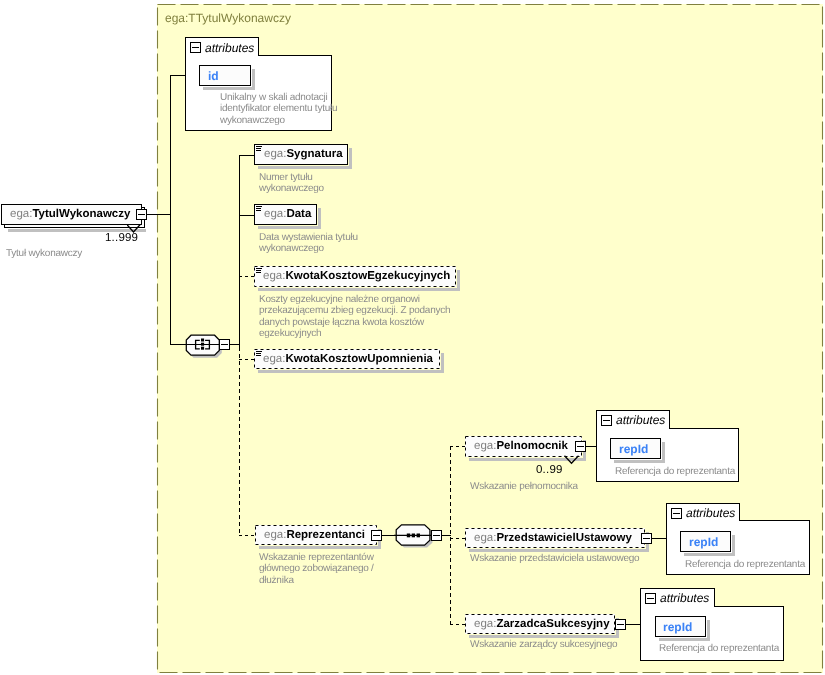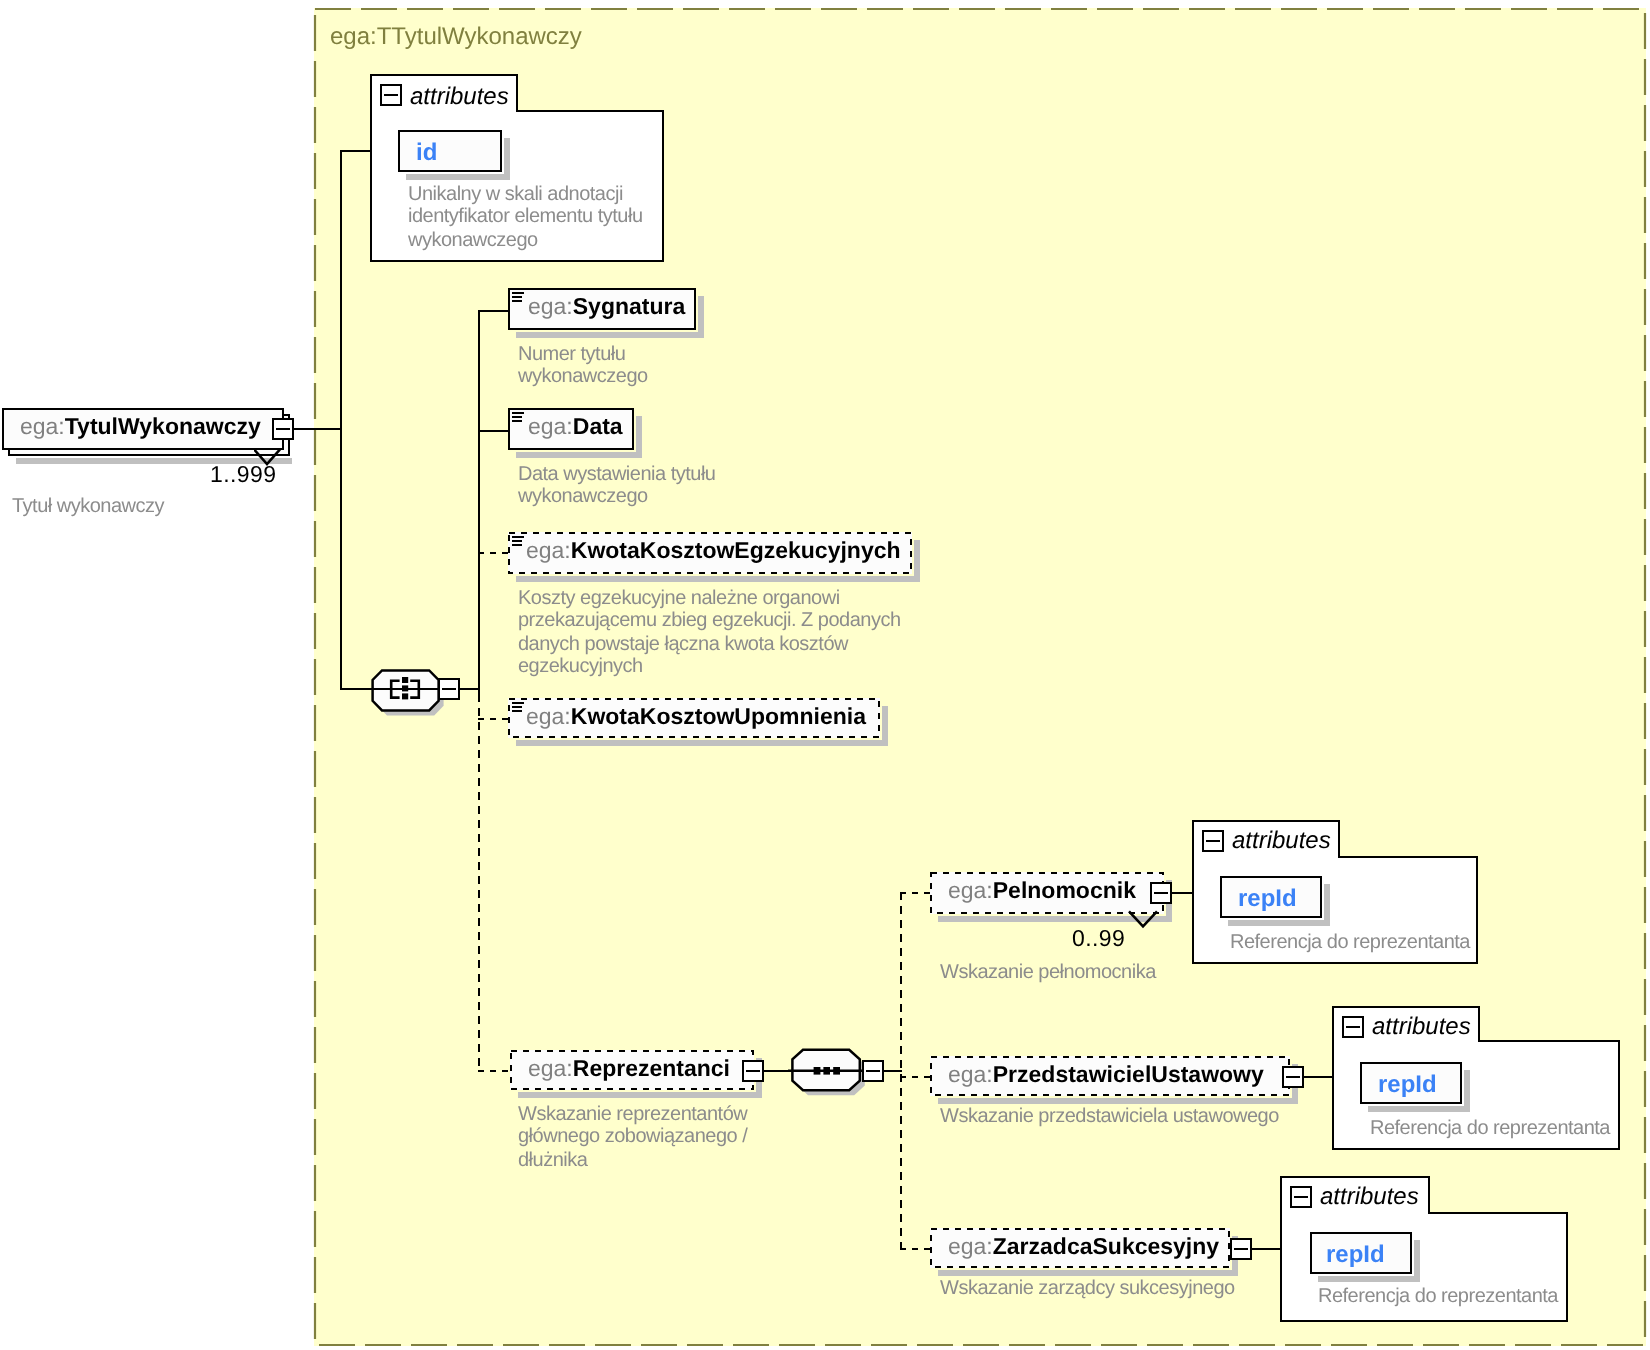--- a/index.html
+++ b/index.html
@@ -82,21 +82,21 @@
 
   <div class="attrs">
     <div class="body" style="left:185px;top:55px;width:147px;height:76px;"></div>
     <div class="tab" style="left:185px;top:37px;width:74px;height:19px;"></div>
     <div class="pm" style="left:190px;top:42px;width:11px;height:11px;"></div>
     <div class="ttl" style="left:205px;top:41px;">attributes</div>
     <div class="eshadow" style="left:203px;top:87px;width:52px;height:3px;"></div>
     <div class="eshadow" style="left:252px;top:69px;width:3px;height:18px;"></div>
     <div class="abox" style="left:199px;top:65px;width:52px;height:21px;"></div>
     <div class="alabel" style="left:208px;top:69px;">id</div>
-    <div class="anno" style="left:204px;top:92px;">Unikalny w skali adnotacji
+    <div class="anno" style="left:220px;top:92px;">Unikalny w skali adnotacji
 identyfikator elementu tytułu
 wykonawczego</div>
   </div>
 
   <div class="ln" style="left:147px;top:214px;width:23px;height:1px;"></div>
   <div class="ln" style="left:170px;top:75px;width:1px;height:270px;"></div>
   <div class="ln" style="left:170px;top:344px;width:17px;height:1px;"></div>
   <div class="ln" style="left:170px;top:75px;width:16px;height:1px;"></div>
 
   <div class="eshadow" style="left:258px;top:166px;width:94px;height:3px;"></div>

